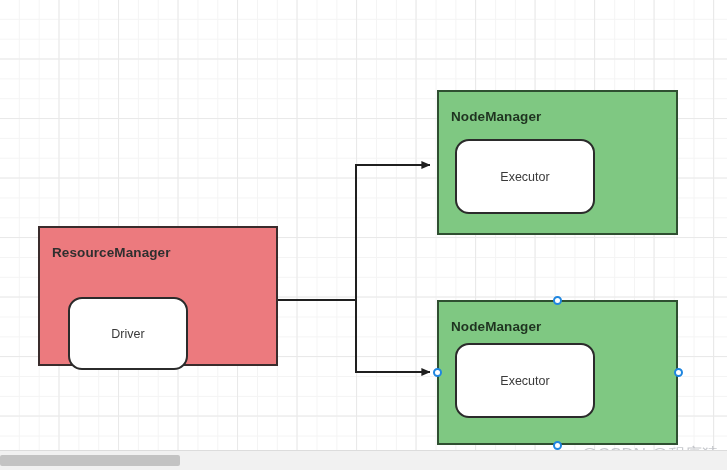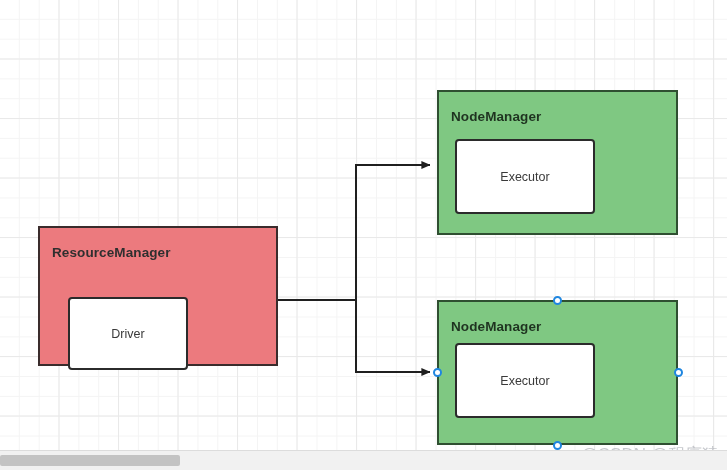--- a/index.html
+++ b/index.html
@@ -46,21 +46,21 @@
     white-space:nowrap;
   }
   .node.green .node-title{ color:#1f3320; }
 
   
   .inner-box{
     position:absolute;
     box-sizing:border-box;
     background:#ffffff;
     border:2px solid #2b2b2b;
-    border-radius:4px;
+    border-radius:14px;
     display:flex;
     align-items:center;
     justify-content:center;
   }
   .inner-label{
     font-size:12.5px;
     color:#3a3a3a;
     white-space:nowrap;
   }
 

